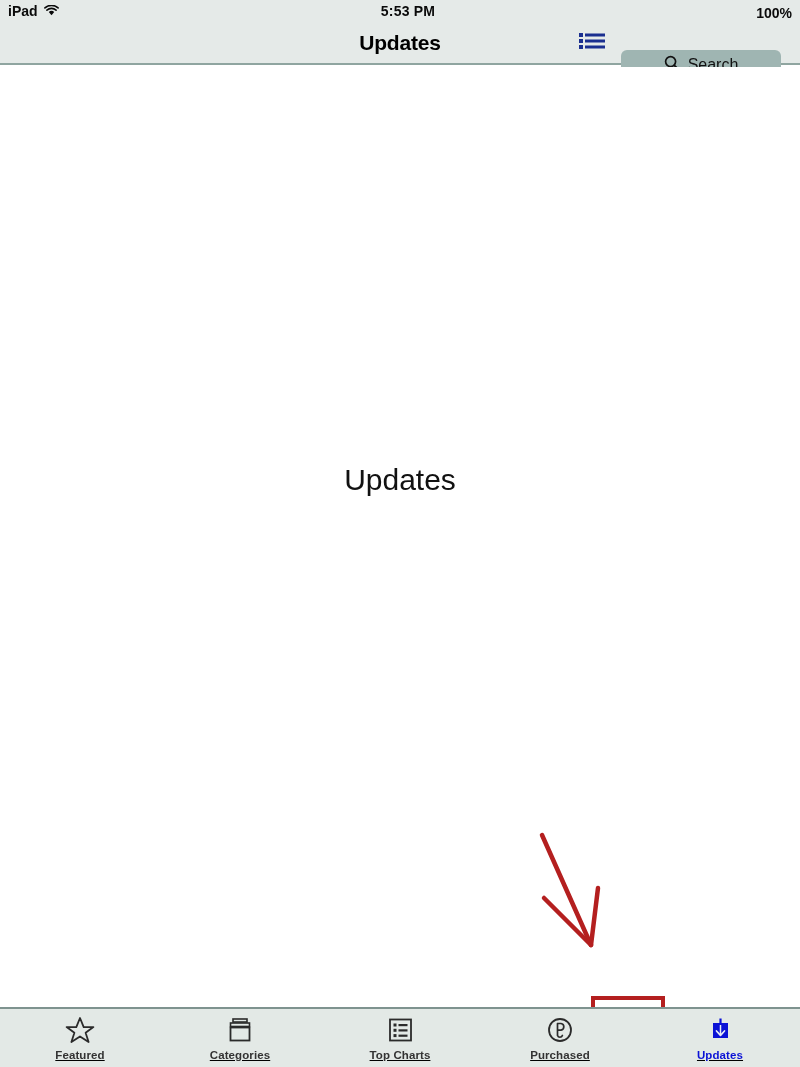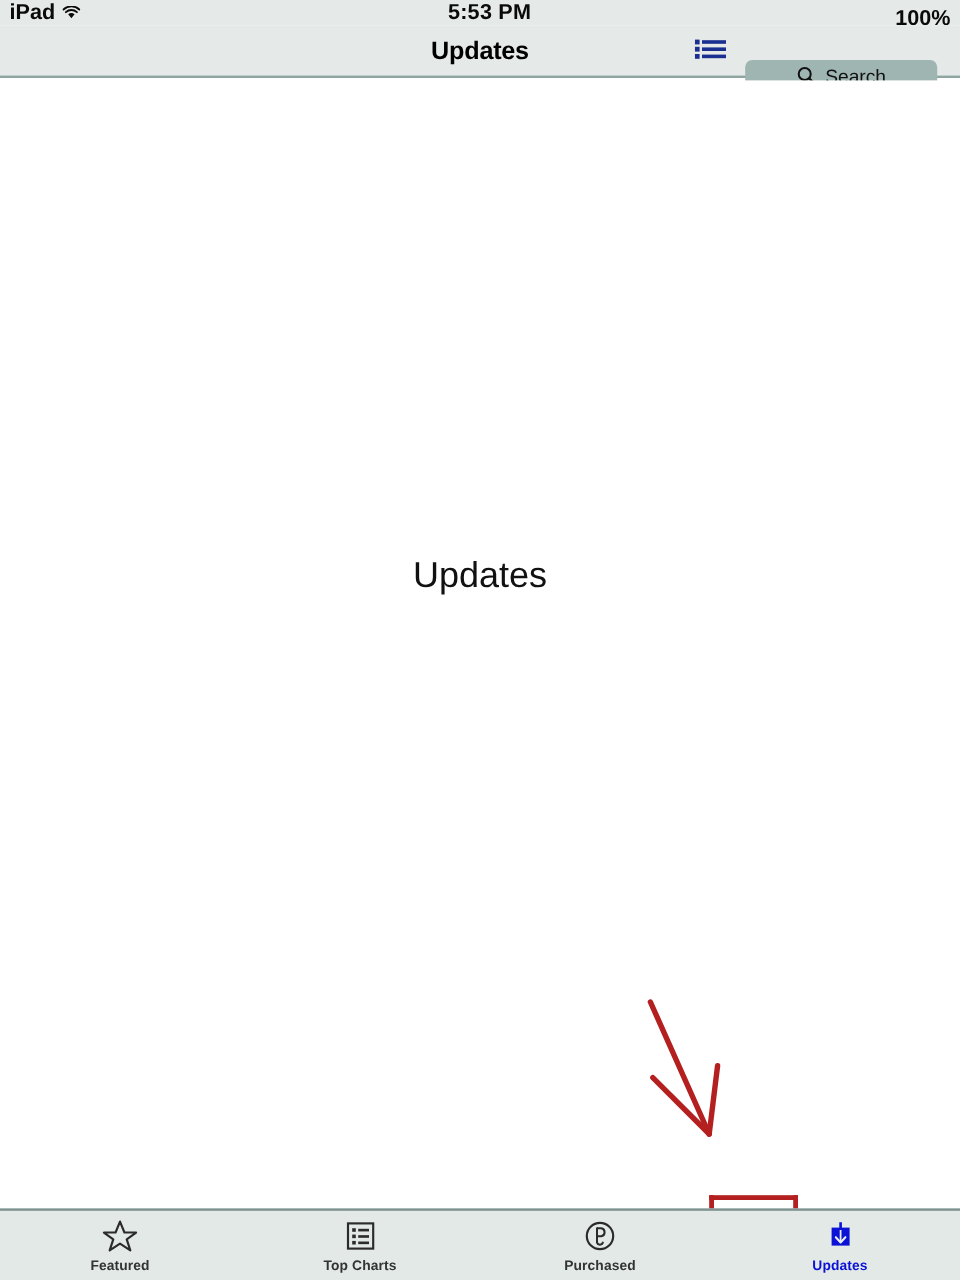--- a/index.html
+++ b/index.html
@@ -24,21 +24,21 @@
 
   
   .status-bar {
     position: absolute;
     left: 0; top: 0;
     width: 800px;
     height: 21px;
     background: #e5eae8;
     display: flex;
     align-items: center;
-    font-size: 18px;
+    font-size: 14px;
     font-weight: bold;
     color: #0a0a0a;
   }
   .status-left {
     position: absolute;
     left: 8px;
     display: flex;
     align-items: center;
     gap: 6px;
   }
@@ -197,20 +197,21 @@
     align-items: flex-start;
   }
   .tab-item {
     flex: 1;
     height: 58px;
     display: flex;
     flex-direction: column;
     align-items: center;
     justify-content: center;
     gap: 3px;
+    text-decoration: underline;
   }
   .tab-icon {
     height: 30px;
     display: flex;
     align-items: center;
     justify-content: center;
   }
   .tab-label {
     font-size: 11.5px;
     font-weight: bold;
@@ -298,20 +299,30 @@
 
     <div class="tab-item">
       <span class="tab-icon">
         <svg width="30" height="29" viewBox="0 0 30 29">
           <path d="M15 2 L18.7 11.1 L28.4 11.1 L20.6 16.8 L23.6 26 L15 20.4 L6.4 26 L9.4 16.8 L1.6 11.1 L11.3 11.1 Z" fill="none" stroke="#2b2b2b" stroke-width="1.8" stroke-linejoin="round"></path>
         </svg>
       </span>
       <span class="tab-label">Featured</span>
     </div>
 
+    <div class="tab-item">
+      <span class="tab-icon">
+        <svg width="30" height="29" viewBox="0 0 30 29">
+          <rect x="8" y="3" width="14" height="3" fill="none" stroke="#2b2b2b" stroke-width="1.6"></rect>
+          <rect x="5.5" y="7" width="19" height="3.5" fill="none" stroke="#2b2b2b" stroke-width="1.6"></rect>
+          <rect x="5.5" y="11.5" width="19" height="13" fill="none" stroke="#2b2b2b" stroke-width="1.8"></rect>
+        </svg>
+      </span>
+      <span class="tab-label">Categories</span>
+    </div>
 
     <div class="tab-item">
       <span class="tab-icon">
         <svg width="30" height="29" viewBox="0 0 30 29">
           <rect x="5" y="3.5" width="21" height="21" fill="none" stroke="#2b2b2b" stroke-width="1.8"></rect>
           <rect x="8.5" y="7.5" width="3" height="3" fill="#2b2b2b"></rect>
           <rect x="13.5" y="8" width="9" height="2.2" fill="#2b2b2b"></rect>
           <rect x="8.5" y="12.8" width="3" height="3" fill="#2b2b2b"></rect>
           <rect x="13.5" y="13.3" width="9" height="2.2" fill="#2b2b2b"></rect>
           <rect x="8.5" y="18.1" width="3" height="3" fill="#2b2b2b"></rect>

